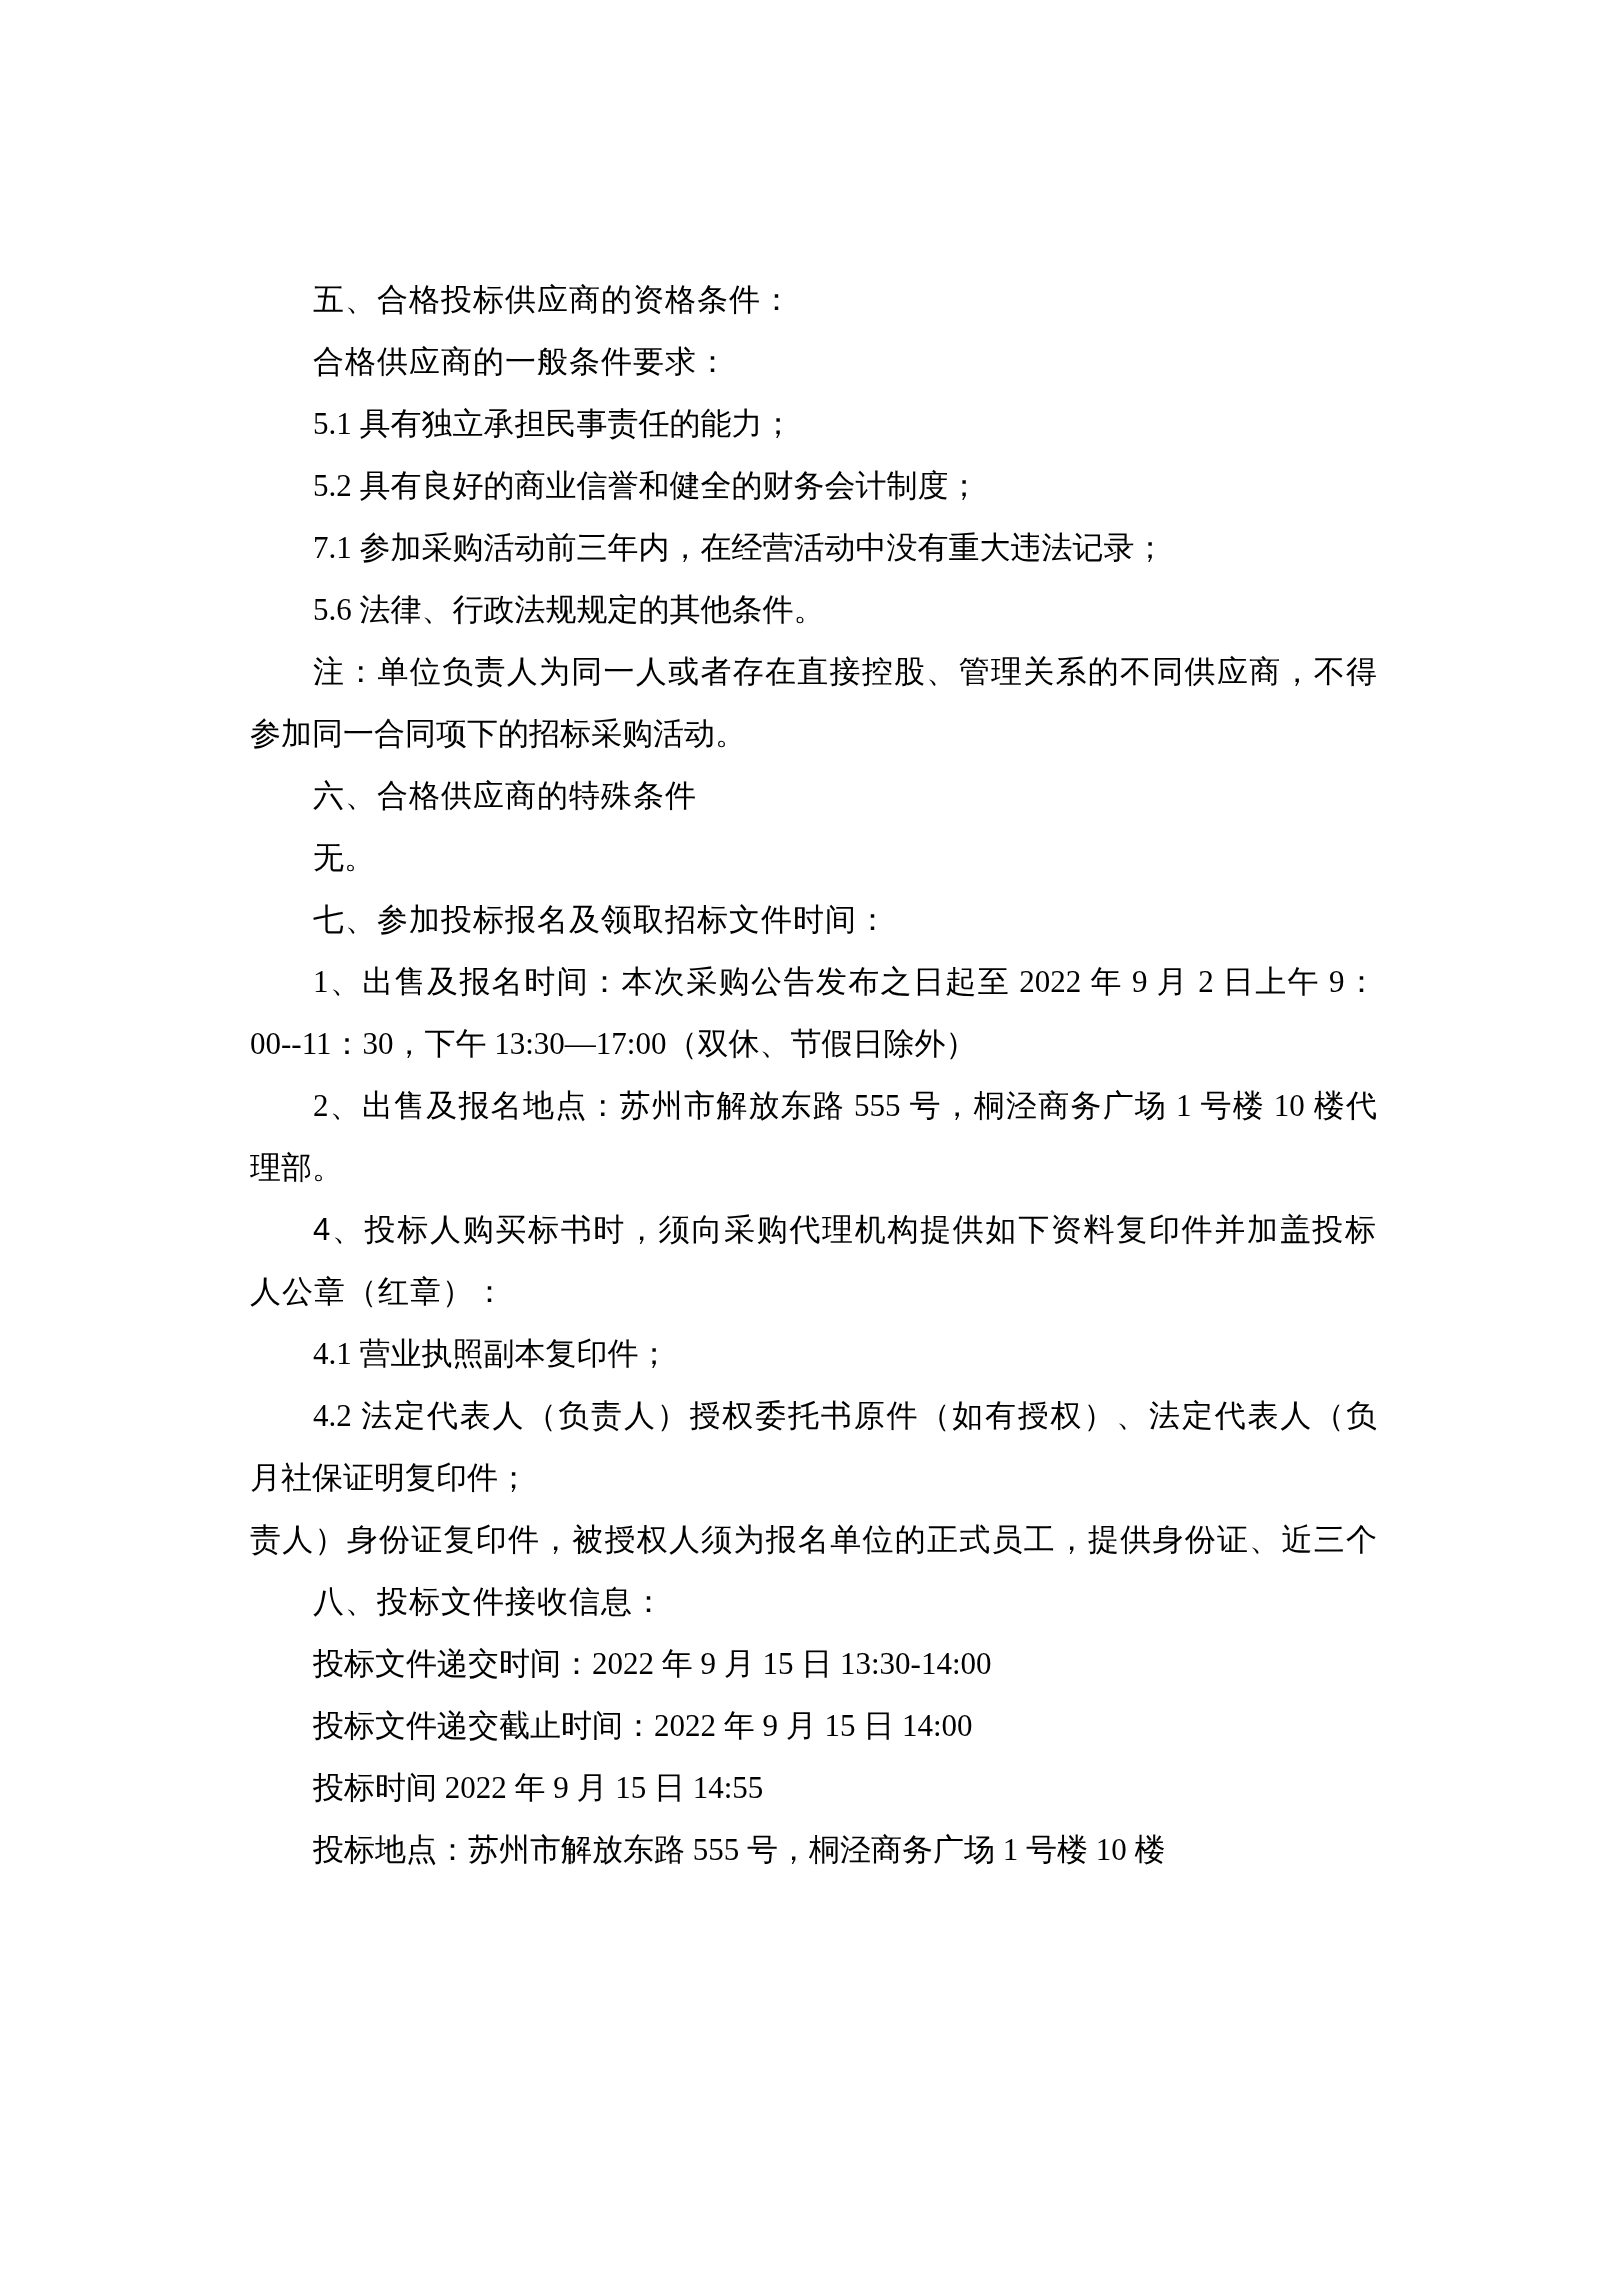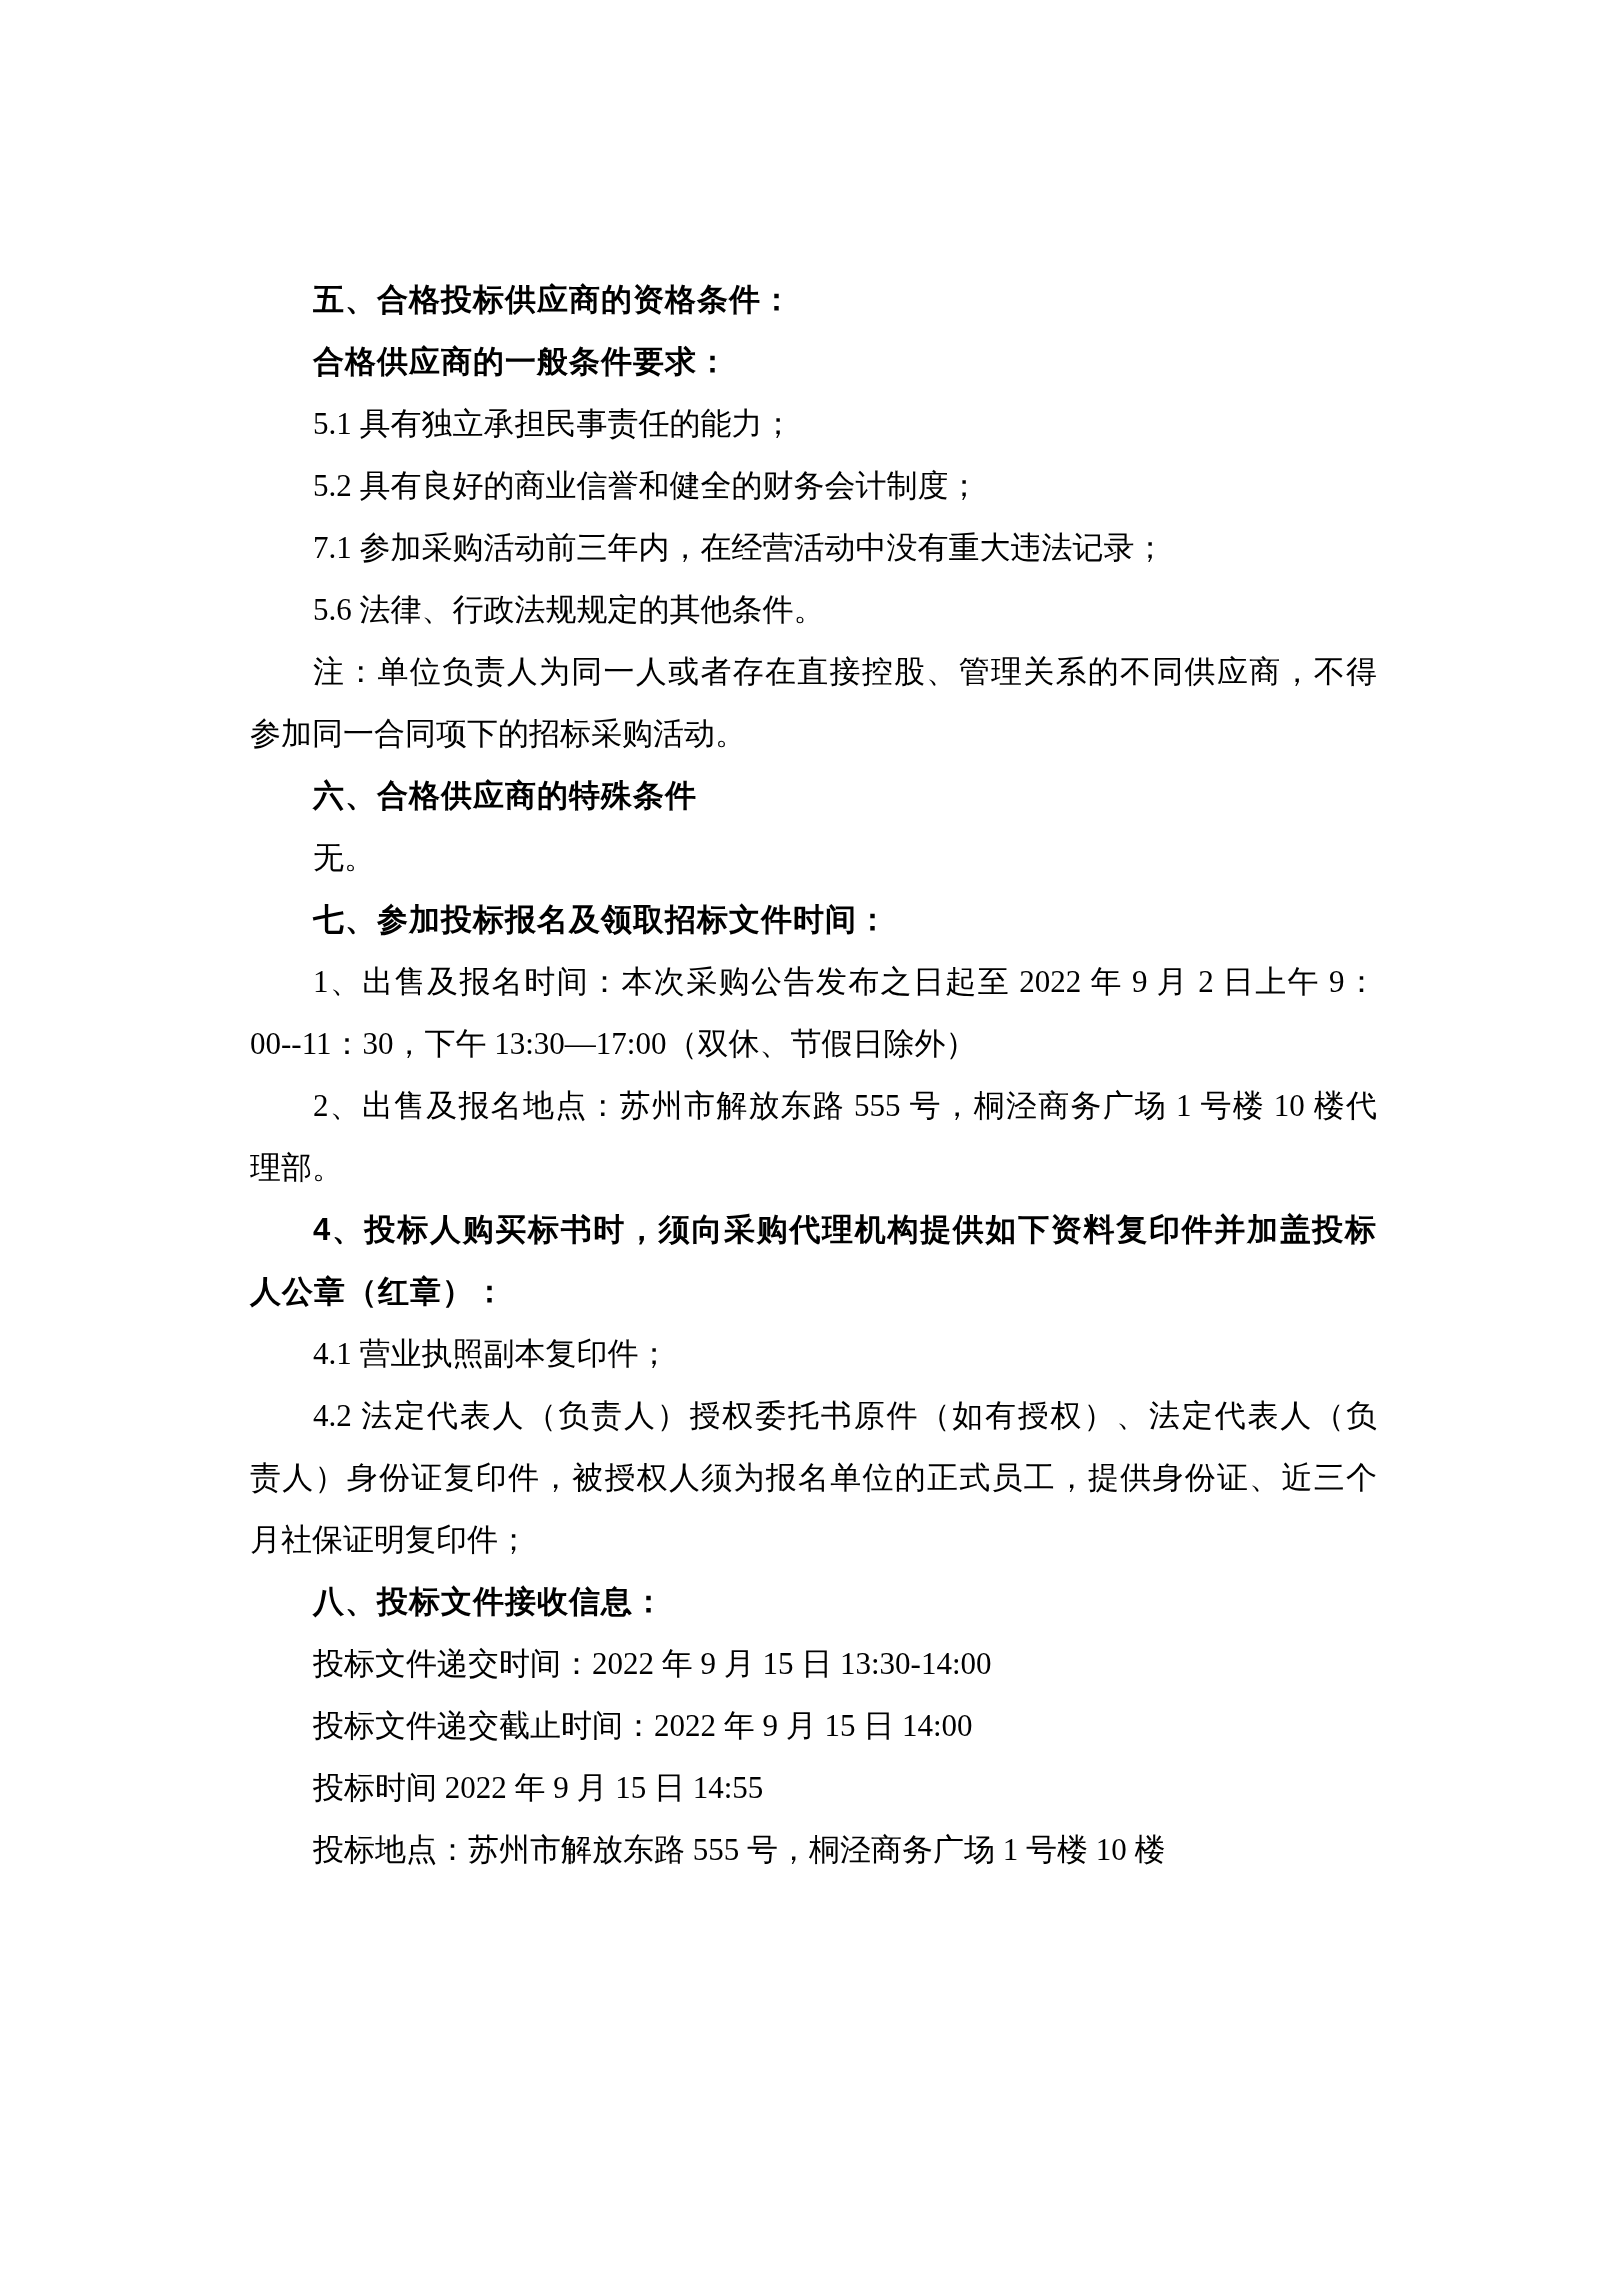--- a/index.html
+++ b/index.html
@@ -42,21 +42,21 @@
     height: 62px;
     line-height: 62px;
     white-space: nowrap;
     overflow: visible;
   }
   .line.indent {
     text-indent: 63px;
   }
   .line.bold {
     font-family: "Liberation Sans", "DejaVu Sans", sans-serif;
-    font-weight: 700;
+    font-weight: 400;
     letter-spacing: 1px;
   }
   .line.justify {
     white-space: normal;
     text-align: justify;
     text-align-last: justify;
   }
 </style>
 </head>
 <body>
@@ -75,22 +75,22 @@
       <div class="line indent">无。</div>
       <div class="line indent bold">七、参加投标报名及领取招标文件时间：</div>
       <div class="line indent justify">1、出售及报名时间：本次采购公告发布之日起至 2022 年 9 月 2 日上午 9：</div>
       <div class="line">00--11：30，下午 13:30—17:00（双休、节假日除外）</div>
       <div class="line indent justify">2、出售及报名地点：苏州市解放东路 555 号，桐泾商务广场 1 号楼 10 楼代</div>
       <div class="line">理部。</div>
       <div class="line indent bold justify">4、投标人购买标书时，须向采购代理机构提供如下资料复印件并加盖投标</div>
       <div class="line bold">人公章（红章）：</div>
       <div class="line indent">4.1 营业执照副本复印件；</div>
       <div class="line indent justify">4.2 法定代表人（负责人）授权委托书原件（如有授权）、法定代表人（负</div>
+      <div class="line">月社保证明复印件；</div>
       <div class="line justify">责人）身份证复印件，被授权人须为报名单位的正式员工，提供身份证、近三个</div>
-      <div class="line">月社保证明复印件；</div>
       <div class="line indent bold">八、投标文件接收信息：</div>
       <div class="line indent">投标文件递交时间：2022 年 9 月 15 日 13:30-14:00</div>
       <div class="line indent">投标文件递交截止时间：2022 年 9 月 15 日 14:00</div>
       <div class="line indent">投标时间 2022 年 9 月 15 日 14:55</div>
       <div class="line indent">投标地点：苏州市解放东路 555 号，桐泾商务广场 1 号楼 10 楼</div>
     </div>
 </div>
 
 
 </body></html>

